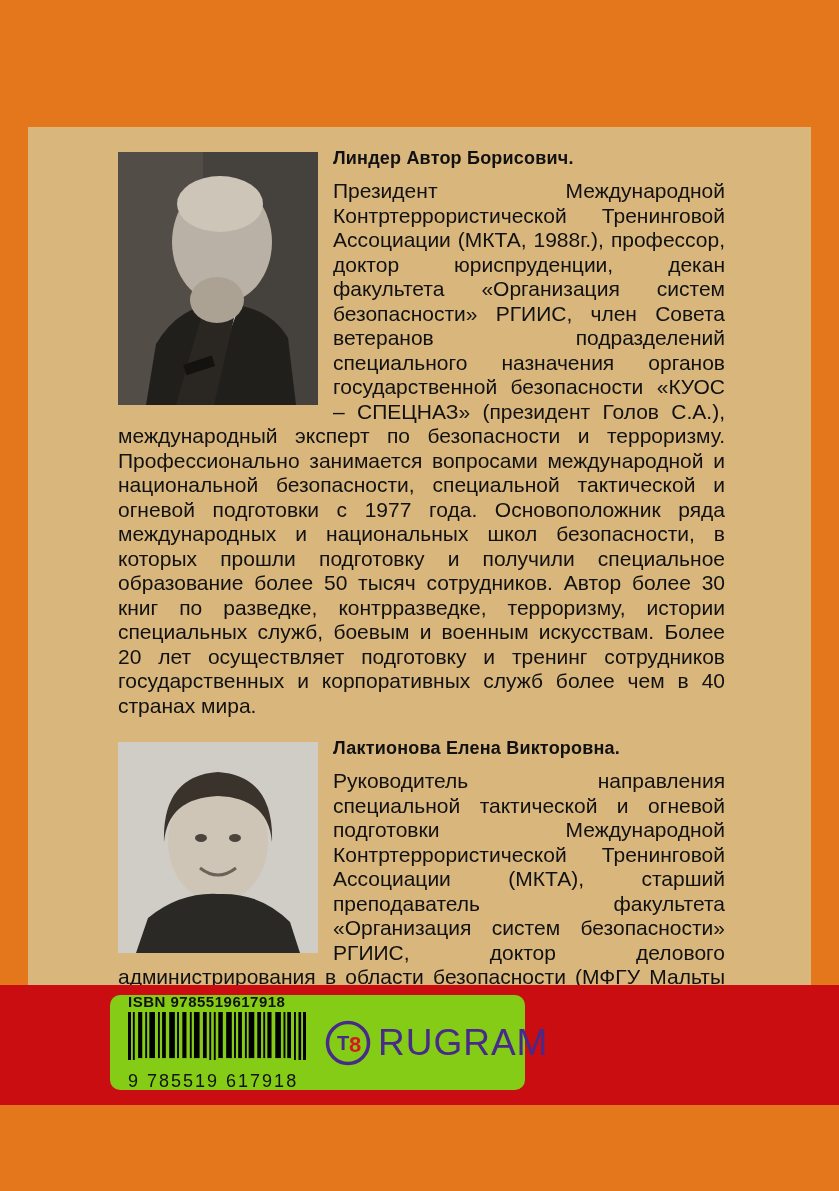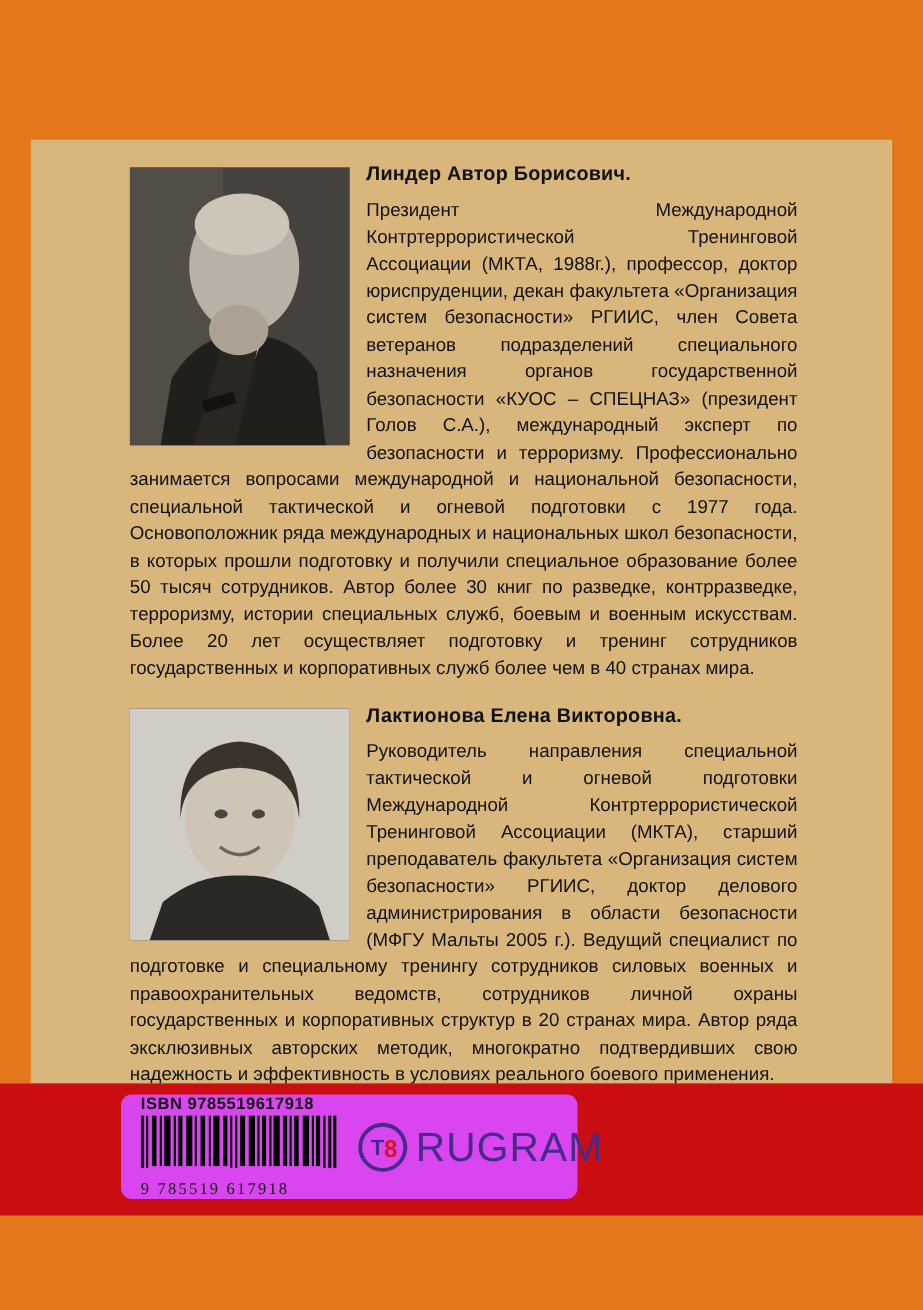--- a/index.html
+++ b/index.html
@@ -20,38 +20,38 @@
     float:left;margin:4px 15px 8px 0;
     background:#777;overflow:hidden;
   }
   .photo svg{display:block;}
   .photo-1{width:200px;height:253px;}
   .photo-2{width:200px;height:211px;}
   .author-name{
     font-size:18px;font-weight:bold;margin:0 0 10px 0;letter-spacing:.2px;
   }
   .bio p{
-    margin:0;font-size:17px;line-height:24.5px;text-align:justify;
+    margin:0;font-size:21px;line-height:24.5px;text-align:justify;
   }
   .red-band{
     position:absolute;left:0;top:985px;width:839px;height:120px;
     background:#c90d10;
   }
   .white-box{
     position:absolute;left:110px;top:10px;width:415px;height:95px;
-    background:#d946ef;border-radius:10px;
+    background:#84cc16;border-radius:10px;
     display:flex;align-items:center;box-sizing:border-box;
     padding:6px 14px 6px 18px;gap:18px;
   }
   .barcode-block{display:flex;flex-direction:column;width:185px;}
   .isbn-label{font-size:15px;font-weight:bold;letter-spacing:.5px;margin-bottom:2px;}
   .barcode{width:178px;height:48px;}
   .barcode-digits{
-    font-family:Liberation Serif, serif;
-    font-size:15px;letter-spacing:2px;margin-top:11px;white-space:nowrap;
+    font-family:Liberation Sans, sans-serif;
+    font-size:18px;letter-spacing:2px;margin-top:11px;white-space:nowrap;
   }
   .logo-block{
     display:flex;align-items:center;gap:6px;flex:1;justify-content:center;
   }
   .logo-mark{width:48px;height:48px;}
   .logo-text{
     font-size:37px;font-weight:normal;color:#472a8a;letter-spacing:1px;
   }
 </style>
 </head>

